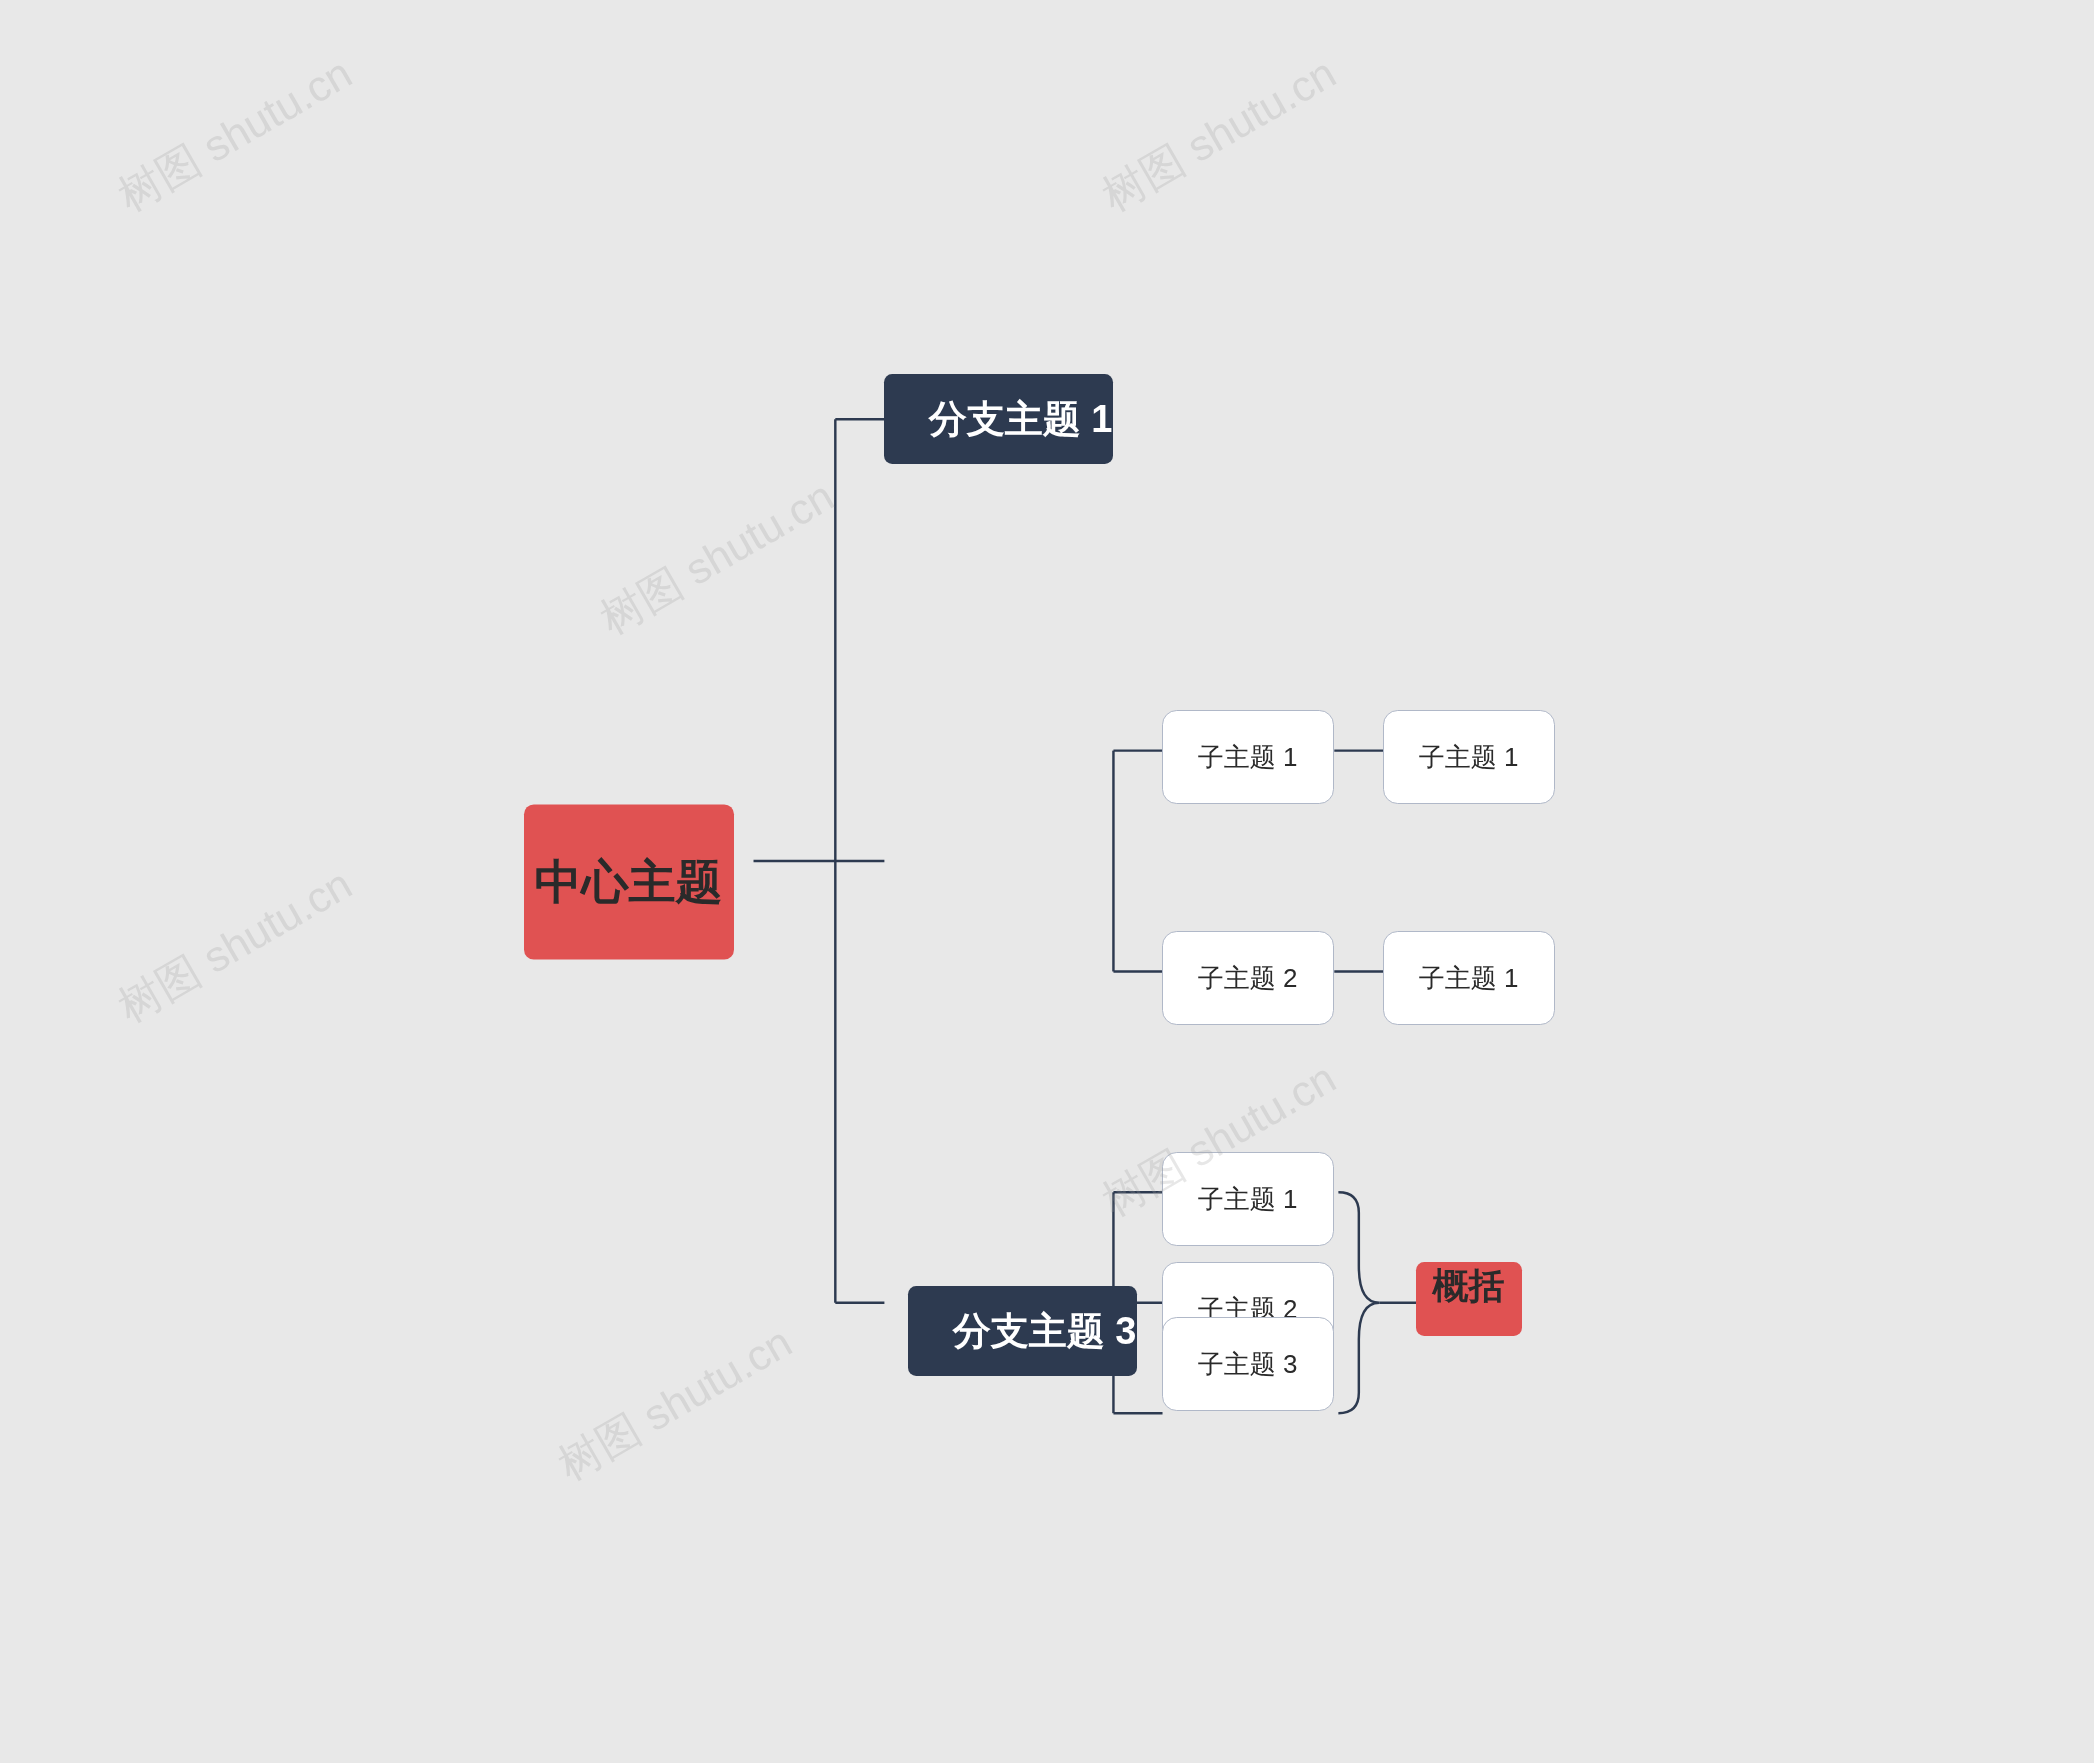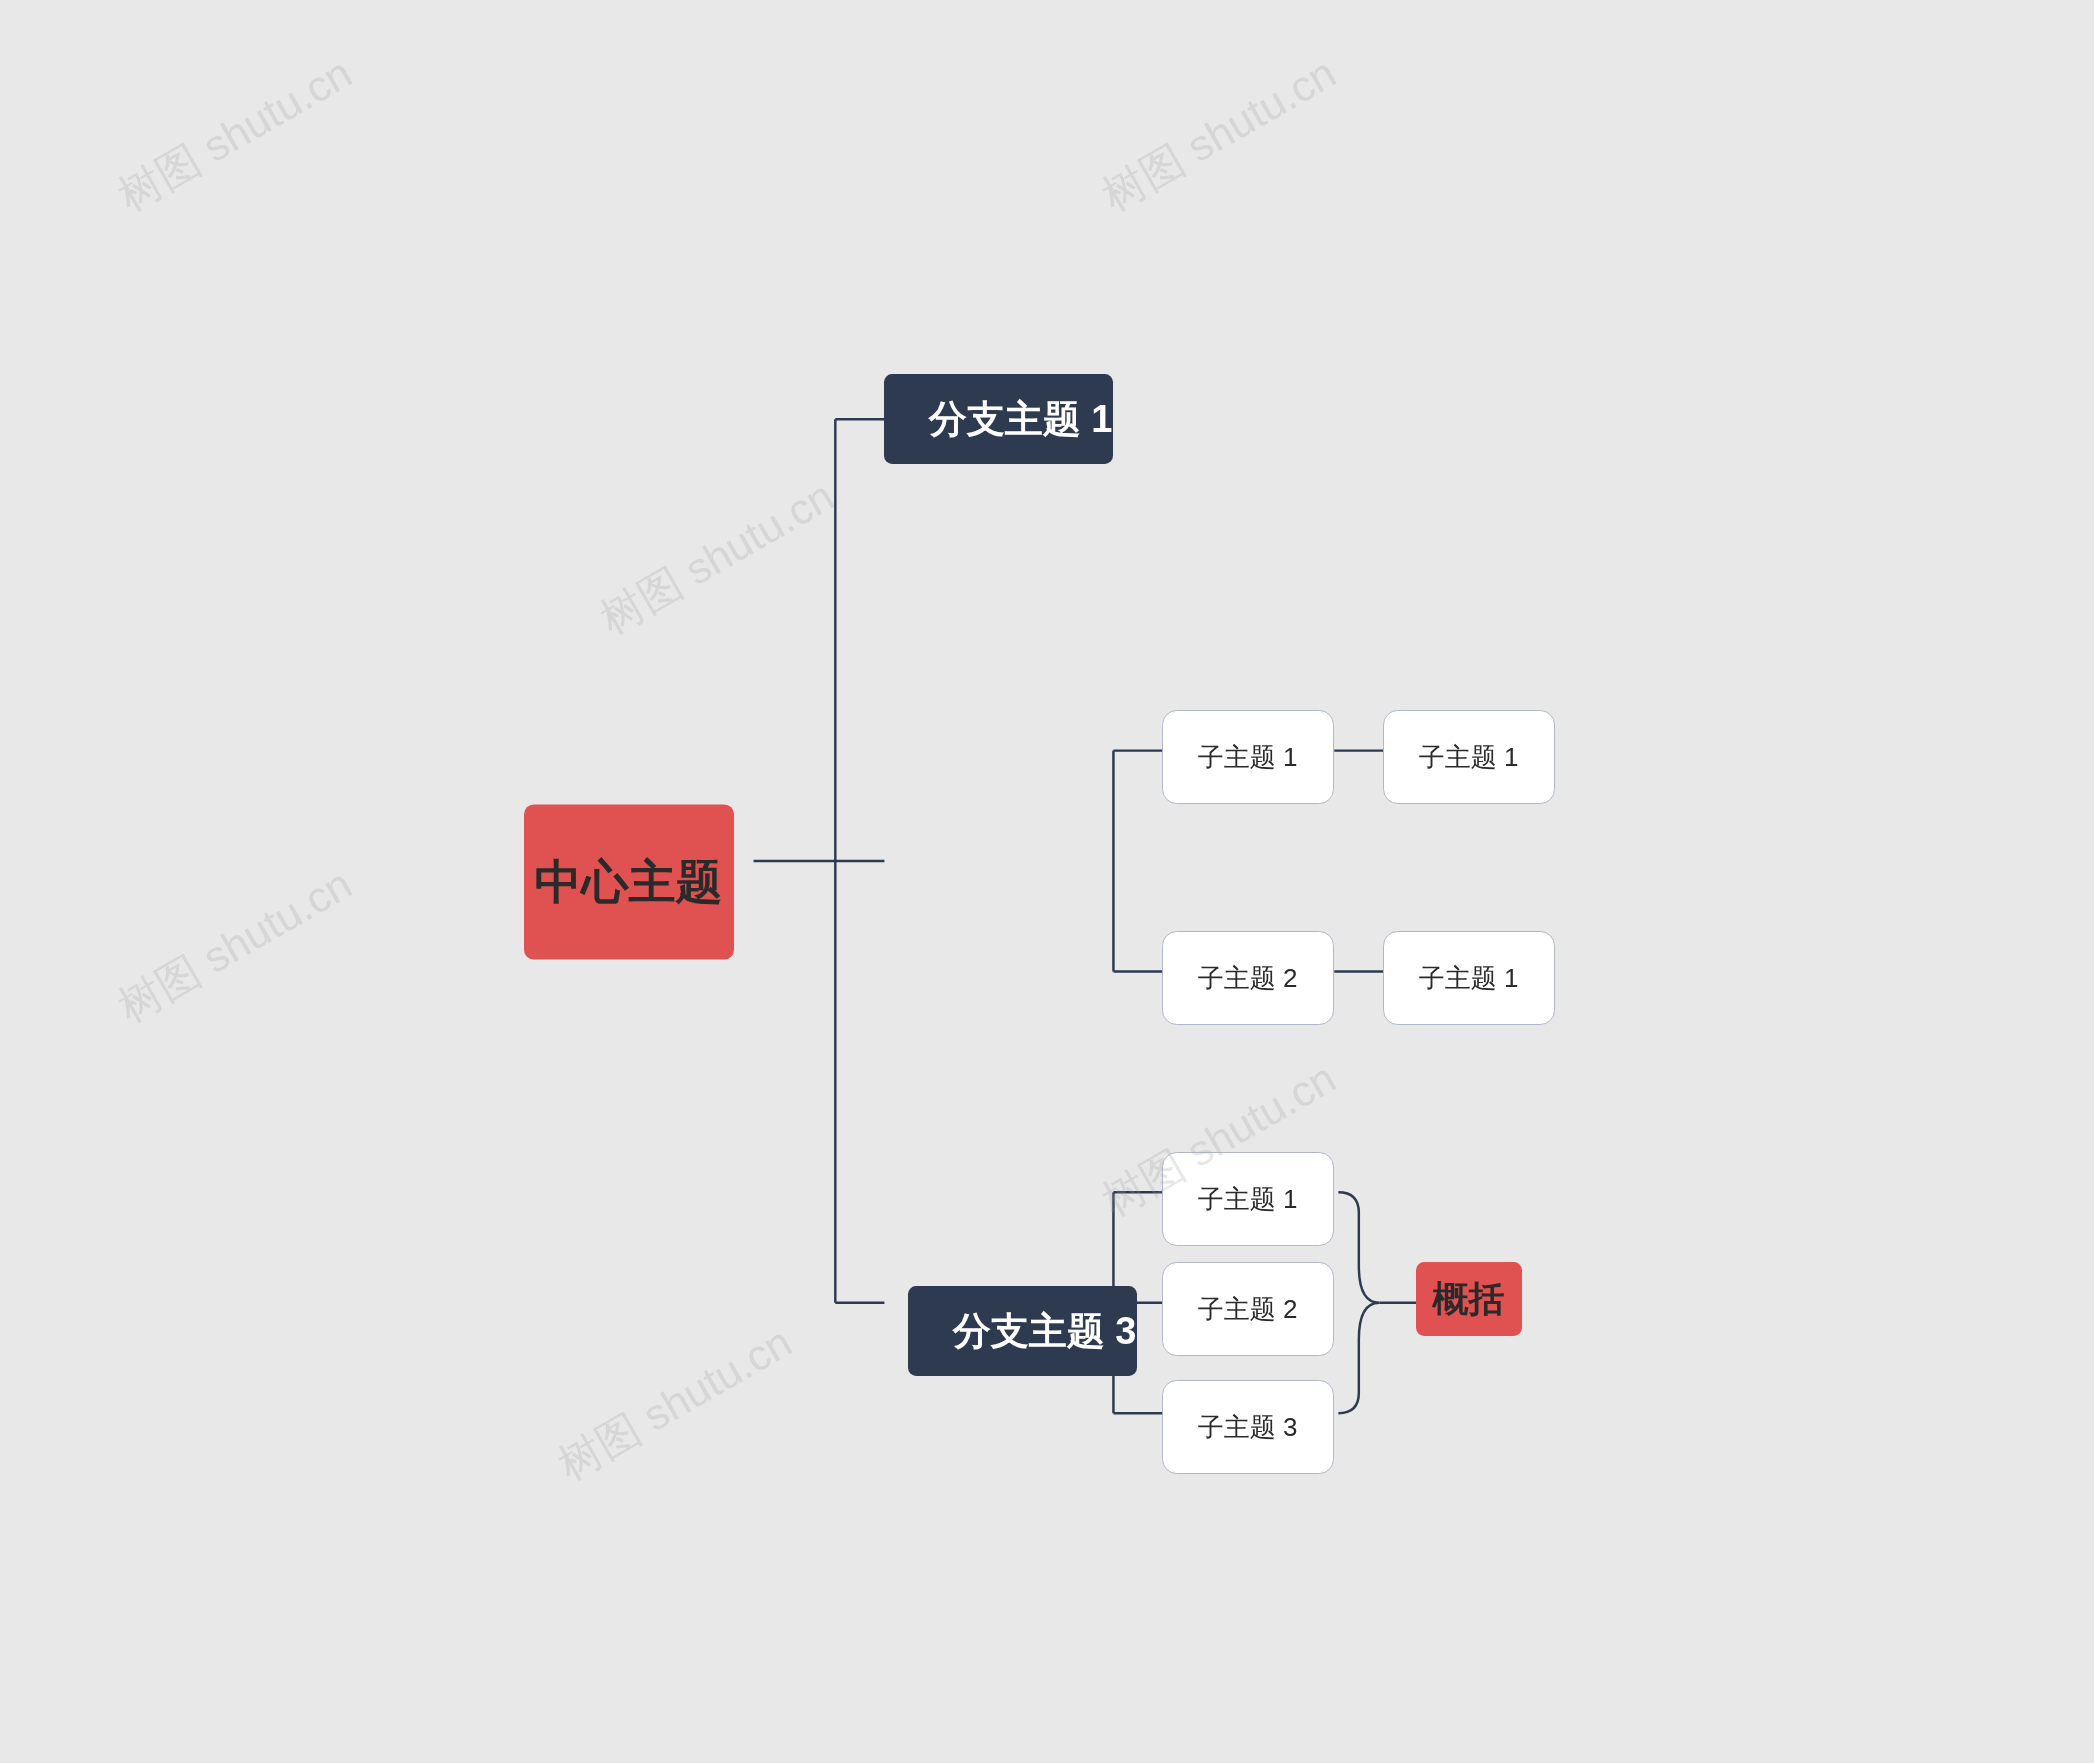--- a/index.html
+++ b/index.html
@@ -96,21 +96,21 @@
       height: 94px;
       text-align: right;
     }
 
     .node-summary {
       position: absolute;
       background-color: #e05252;
       color: #2a2a2a;
       border-radius: 8.2px;
       display: flex;
-      align-items: center;
+      align-items: flex-start;
       justify-content: center;
       font-size: 36px;
       font-weight: 600;
       width: 106px;
       height: 74px;
     }
 
     
     .connector-svg {
       position: absolute;
@@ -201,21 +201,21 @@
     <div class="node-branch" style="left:409px;top:1018px;margin-left:24px;">
       <span>分支主题 3</span>
     </div>
 
     <div class="node-sub" style="left:687px;top:884px;">
       <span>子主题 1</span>
     </div>
     <div class="node-sub" style="left:687px;top:994px;">
       <span>子主题 2</span>
     </div>
-    <div class="node-sub" style="left:687px;top:1112px;">
+    <div class="node-sub" style="left:687px;top:1049px;">
       <span>子主题 3</span>
     </div>
 
     <div class="node-summary" style="left:941px;top:994px;">
       <span>概括</span>
     </div>
 
   </div>
 </div>
 

